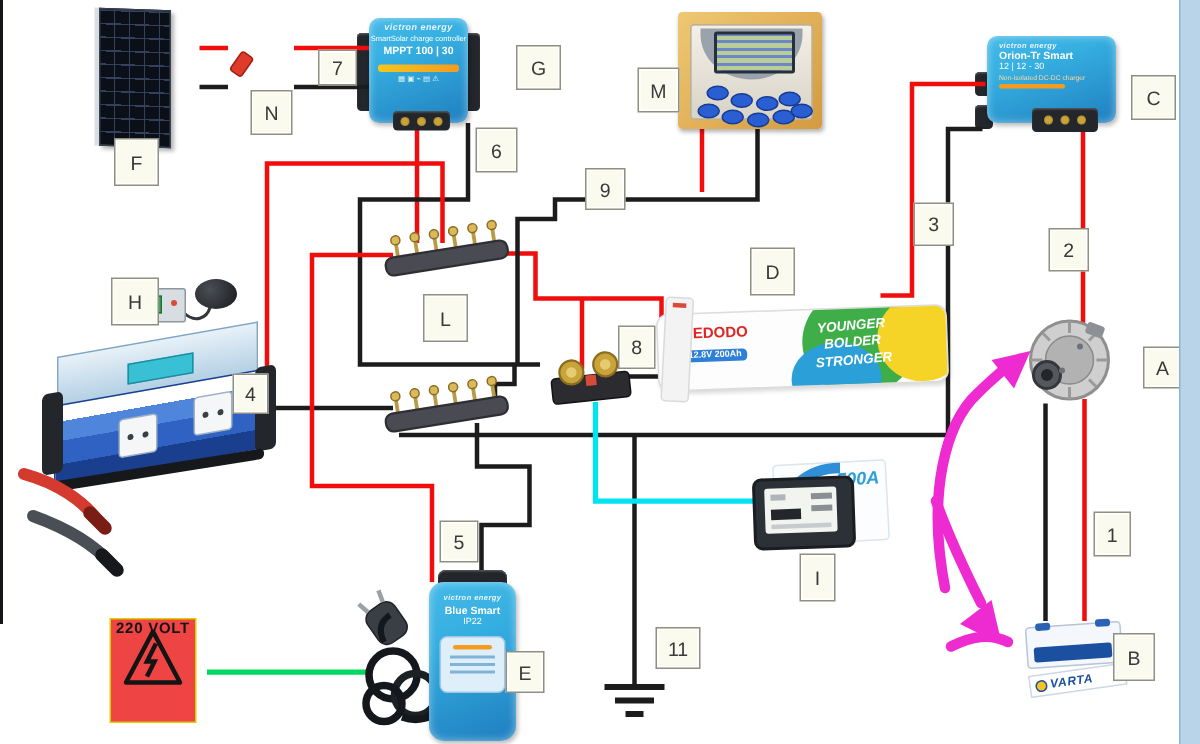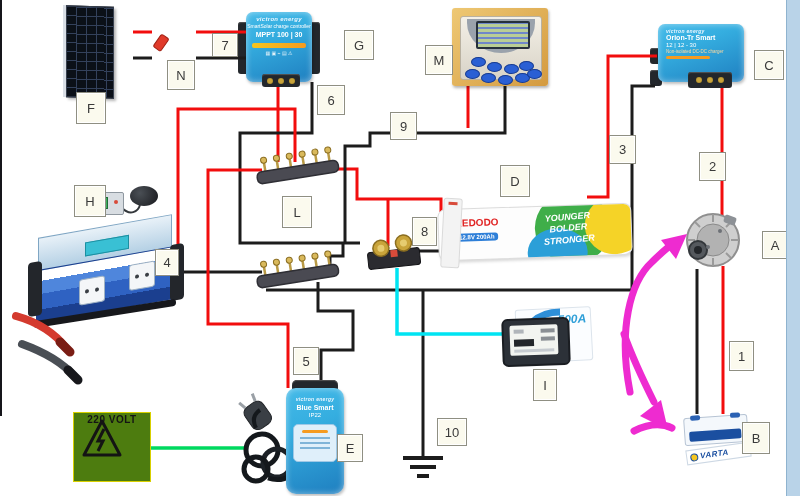--- a/index.html
+++ b/index.html
@@ -325,21 +325,21 @@
     <line x1="251" y1="402" x2="249" y2="394" stroke="#9aa0a6" stroke-width="3"></line>
     <line x1="263" y1="402" x2="265" y2="394" stroke="#9aa0a6" stroke-width="3"></line>
   </g>
   <circle cx="262" cy="450" r="16" fill="none" stroke="#14181c" stroke-width="5"></circle>
   <circle cx="277" cy="463" r="14" fill="none" stroke="#1c2126" stroke-width="5"></circle>
   <circle cx="256" cy="469" r="12" fill="none" stroke="#14181c" stroke-width="5"></circle>
   <path d="M 268,478 C 280,482 290,478 296,470" stroke="#14181c" stroke-width="5" fill="none"></path>
   <path d="M 256,428 C 252,420 254,414 260,410" stroke="#14181c" stroke-width="4" fill="none"></path>
 </svg>
 
-<div class="abs" style="left:74px;top:413px;width:76px;height:68px;background:#4d7c0f;z-index:10;box-shadow:0 0 0 1px #d8d000;">
+<div class="abs" style="left:74px;top:413px;width:56px;height:68px;background:#ef4444;z-index:10;box-shadow:0 0 0 1px #d8d000;">
   <svg width="56" height="50">
     <polygon points="28,8 46,42 10,42" fill="none" stroke="#141414" stroke-width="3" stroke-linejoin="round"></polygon>
     <polyline points="30,16 24,28 29,28 24,38" fill="none" stroke="#141414" stroke-width="3"></polyline>
   </svg>
   <div style="text-align:center;font-size:10px;font-weight:900;color:#141414;margin-top:1px;letter-spacing:.5px;">220 VOLT</div>
 </div>
 
 <svg width="800" height="496" style="z-index:25;">
   <path class="w-mag" d="M 630,392 C 618,330 630,282 652,262 C 660,254 666,249 672,244"></path>
   <polygon points="687,234 661,240 676,259" fill="var(--magenta)"></polygon>
@@ -362,13 +362,13 @@
 <div class="lbl" style="left:500px;top:165px;width:28px;height:30px;">D</div>
 <div class="lbl" style="left:74px; top:185px;width:30px;height:30px;">H</div>
 <div class="lbl" style="left:155px;top:249px;width:22px;height:25px;">4</div>
 <div class="lbl" style="left:282px;top:196px;width:28px;height:30px;">L</div>
 <div class="lbl" style="left:412px;top:217px;width:23px;height:27px;">8</div>
 <div class="lbl" style="left:729px;top:341px;width:23px;height:28px;">1</div>
 <div class="lbl" style="left:742px;top:422px;width:26px;height:30px;">B</div>
 <div class="lbl" style="left:293px;top:347px;width:24px;height:26px;">5</div>
 <div class="lbl" style="left:533px;top:369px;width:22px;height:30px;">I</div>
 <div class="lbl" style="left:337px;top:434px;width:24px;height:26px;">E</div>
-<div class="lbl" style="left:437px;top:418px;width:28px;height:26px;">10</div>
+<div class="lbl" style="left:437px;top:418px;width:28px;height:26px;">11</div>
 
 </body></html>

